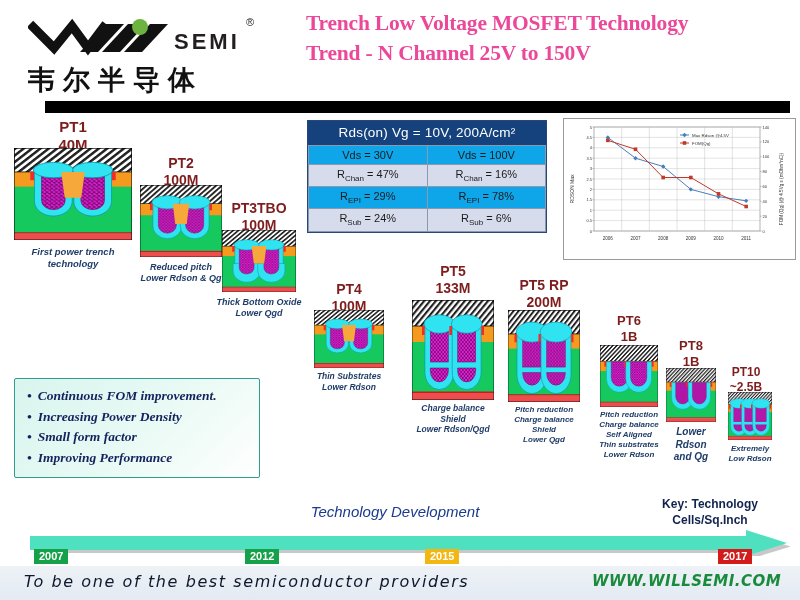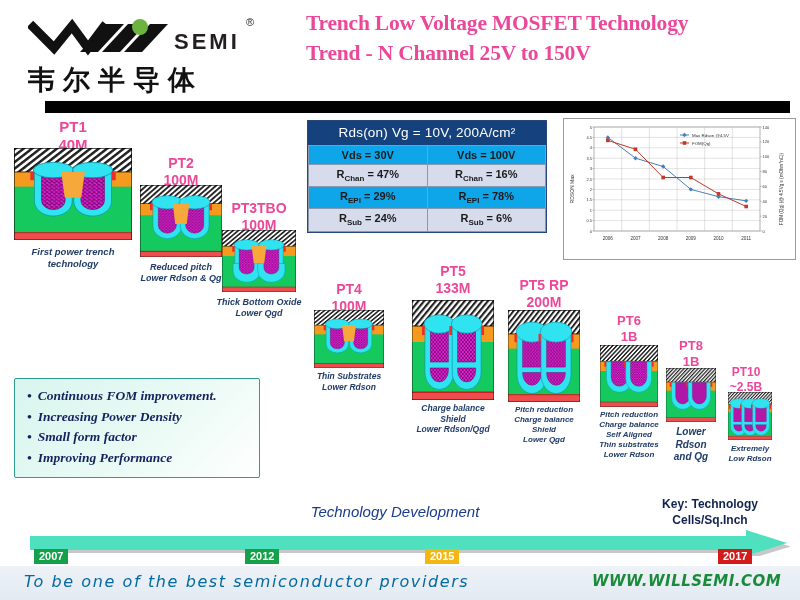--- a/index.html
+++ b/index.html
@@ -26,28 +26,28 @@
 
   #black-bar{left:45px;top:101px;width:745px;height:12px;background:#000;}
 
   
   #rds-table{left:307px;top:120px;width:238px;border:1px solid #27467a;
              background:#0ea5e9;font-family:"Liberation Sans",sans-serif;}
   #rds-table .hdr{background:#15427c;color:#fff;font-size:13.5px;text-align:center;
                   padding:4px 0 5px;letter-spacing:.2px;}
   #rds-table table{border-collapse:collapse;width:100%;}
   #rds-table td{border:1px solid #8a99ae;font-size:11px;text-align:center;
-                padding:3px 14px;color:#1b1b1b;font-weight:bold;}
+                padding:3px 14px;color:#1b1b1b;}
   #rds-table tr.alt td{background:#d7dced;}
   sub{font-size:8px;}
 
   
   #chart-box{left:563px;top:118px;width:231px;height:140px;border:1px solid #9a9a9a;background:#fff;}
   #chart-svg{display:block;}
-  .lbl{position:absolute;text-align:center;color:#ec4899;font-weight:bold;
+  .lbl{position:absolute;text-align:center;color:#7f1d1d;font-weight:bold;
        font-family:"Liberation Sans",sans-serif;line-height:1.22;white-space:nowrap;}
   .cap{position:absolute;text-align:center;color:#1f3c68;font-style:italic;
        font-weight:bold;font-family:"Liberation Sans",sans-serif;line-height:1.25;}
 
   
   #bullets{left:14px;top:378px;width:246px;height:100px;
            border:1.5px solid #2e9e8f;border-radius:2px;
            background:linear-gradient(135deg,#d8f5ee 0%,#eafaf5 55%,#ffffff 100%);
            padding:7px 10px 0 12px;box-sizing:border-box;}
   #bullets li{color:#14225e;font-weight:bold;font-style:italic;font-size:13.5px;
@@ -61,21 +61,21 @@
             font-weight:normal;font-style:italic;font-size:15px;}
   #key-note{left:630px;top:496px;width:160px;text-align:center;color:#11224f;
             font-weight:bold;font-size:12px;line-height:16px;}
   #arrow{left:30px;top:530px;width:760px;height:26px;}
   .yr{position:absolute;top:549px;color:#fff;font-weight:bold;font-size:11px;
       padding:1px 5px 2px;font-family:"Liberation Sans",sans-serif;}
 
   
   #footer{left:0;top:566px;width:800px;height:34px;
           background:linear-gradient(180deg,#eef2f7 0%,#e3eaf2 100%);}
-  #footer-text{left:24px;top:572px;color:#0369a1;font-style:italic;font-size:16px;
+  #footer-text{left:24px;top:572px;color:#0f172a;font-style:italic;font-size:16px;
                letter-spacing:1.6px;font-family:"DejaVu Sans",sans-serif;}
   #footer-url{left:592px;top:572px;color:#1a8a3c;font-style:italic;font-size:15px;
               letter-spacing:.5px;font-weight:bold;font-family:"DejaVu Sans",sans-serif;}
 </style>
 </head>
 <body>
 
 <div class="abs" id="logo-block">
   <div id="logo-mark">
     <svg width="250" height="42" viewBox="0 0 250 42">

